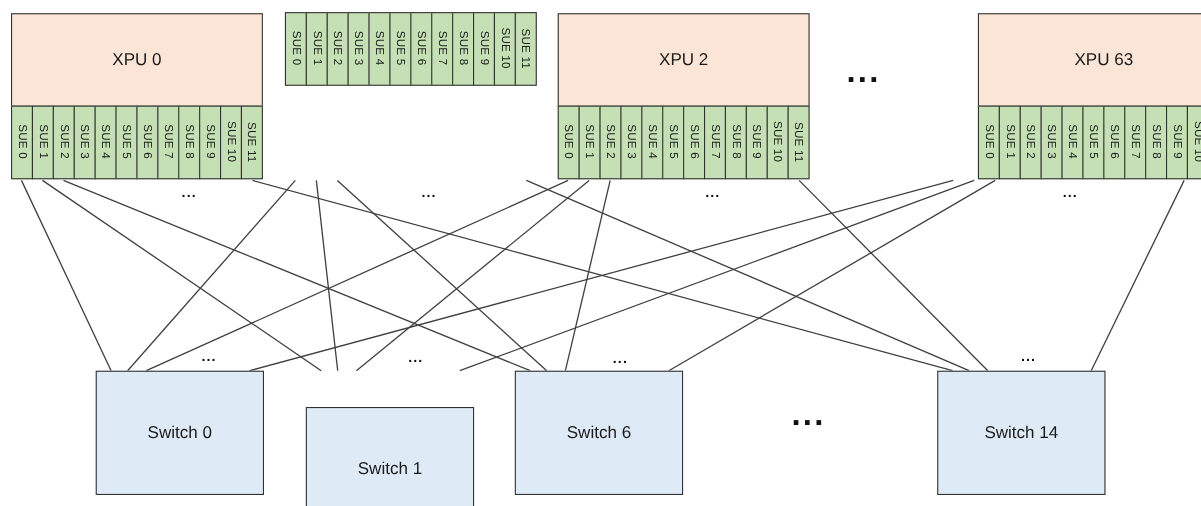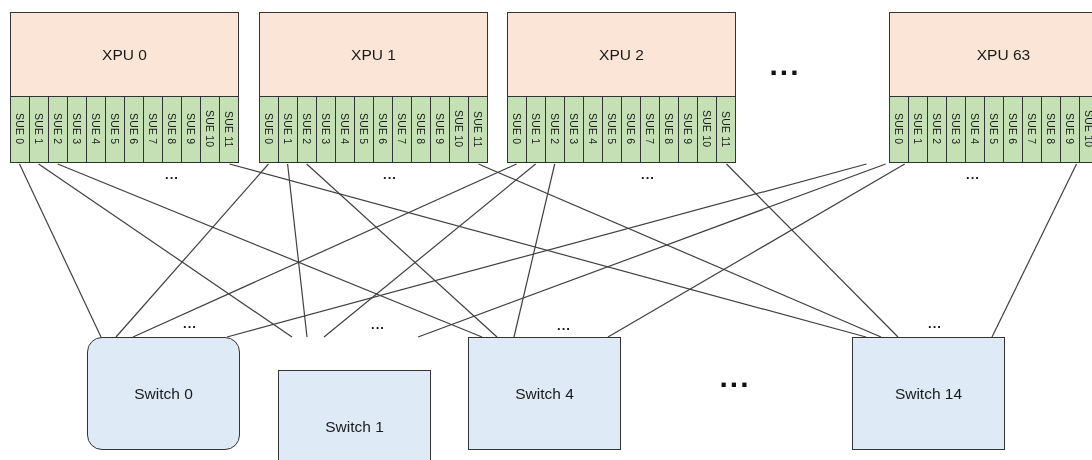--- a/index.html
+++ b/index.html
@@ -102,21 +102,20 @@
         </div>
         <div class="sue-cell">
           <span class="sue-label">SUE 10</span>
         </div>
         <div class="sue-cell">
           <span class="sue-label">SUE 11</span>
         </div>
       </div>
   </div>
   <div class="xpu-group" style="left:259px;">
-    <div class="xpu-box">XPU 1</div>
     <div class="sue-strip">
         <div class="sue-cell">
           <span class="sue-label">SUE 0</span>
         </div>
         <div class="sue-cell">
           <span class="sue-label">SUE 1</span>
         </div>
         <div class="sue-cell">
           <span class="sue-label">SUE 2</span>
         </div>
@@ -225,23 +224,23 @@
         </div>
         <div class="sue-cell">
           <span class="sue-label">SUE 10</span>
         </div>
         <div class="sue-cell">
           <span class="sue-label">SUE 11</span>
         </div>
       </div>
   </div>
 
-  <div class="switch-box" style="left:87px;border-radius:15px;">Switch 0</div>
+  <div class="switch-box" style="left:87px;">Switch 0</div>
   <div class="switch-box" style="left:278px;margin-top:33px;">Switch 1</div>
-  <div class="switch-box" style="left:468px;">Switch 4</div>
+  <div class="switch-box" style="left:468px;">Switch 6</div>
   <div class="switch-box" style="left:852px;">Switch 14</div>
 
   <div class="dots small" style="left:172px; top:180px;">...</div>
   <div class="dots small" style="left:390px; top:180px;">...</div>
   <div class="dots small" style="left:648px; top:180px;">...</div>
   <div class="dots small" style="left:973px; top:180px;">...</div>
 
   <div class="dots small" style="left:190px; top:329px;">...</div>
   <div class="dots small" style="left:378px; top:330px;">...</div>
   <div class="dots small" style="left:564px; top:331px;">...</div>

